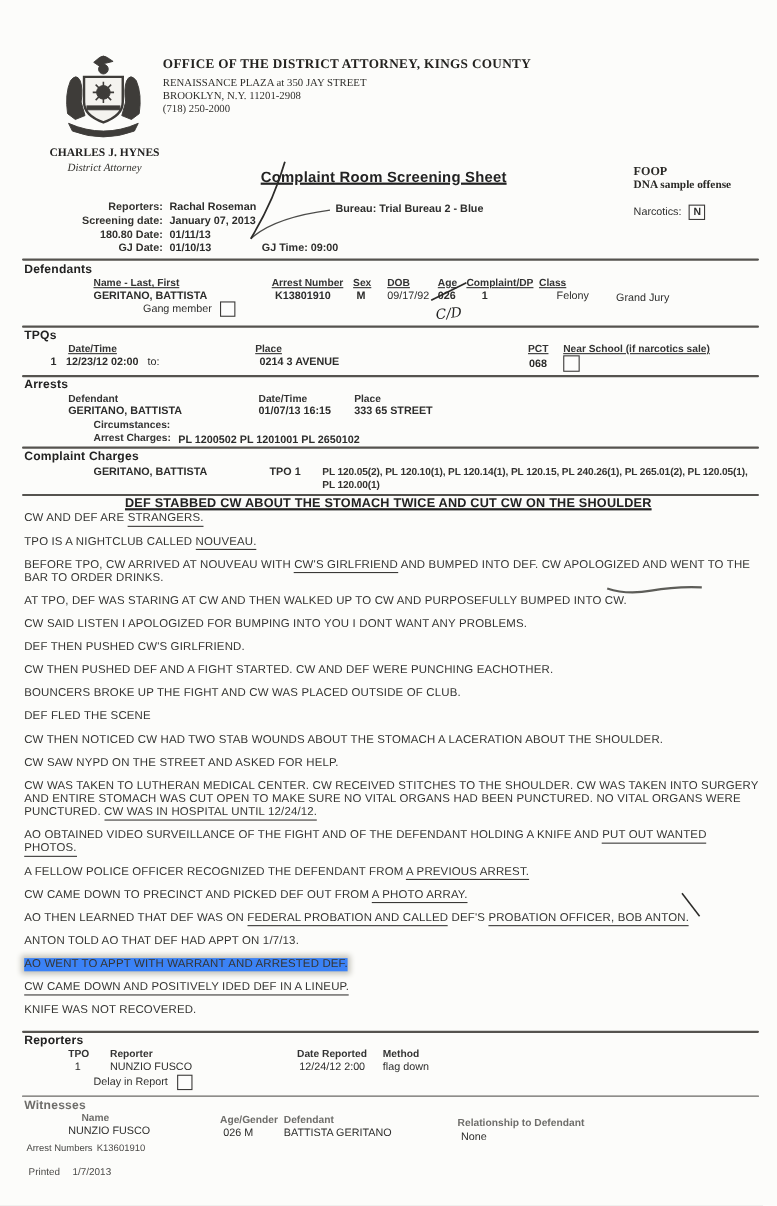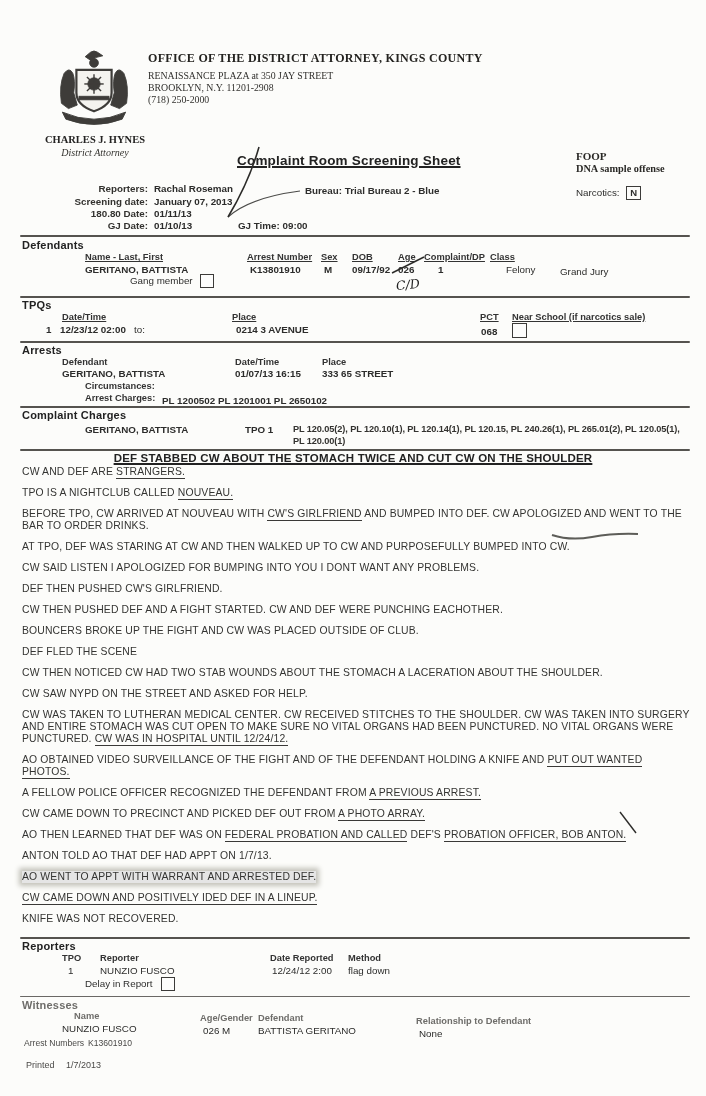--- a/index.html
+++ b/index.html
@@ -20,21 +20,21 @@
   .nbox{display:inline-block;min-width:11px;padding:0 1px;height:12px;border:1.3px solid #3c3b39;
         font-size:9.5px;font-weight:bold;text-align:center;line-height:12px;}
   .title{font-size:13.5px;font-weight:bold;letter-spacing:.2px;color:#222;
          text-decoration:underline;text-decoration-thickness:1.5px;}
   .headline{font-size:11.5px;font-weight:bold;color:#222;letter-spacing:.2px;
             text-decoration:underline;text-decoration-thickness:1.5px;}
   .narrative{position:absolute;left:22px;top:466px;width:668px;}
   .narrative p{margin:0 0 9px 0;font-size:10.4px;line-height:12px;color:#343432;
                letter-spacing:.15px;white-space:normal;}
   .hand-u{border-bottom:1.6px solid #3a3937;padding-bottom:.5px;}
-  .highlight{background:#e5e5e5;box-shadow:0 0 5px 3px #c3c2ba;width:fit-content;}
+  .highlight{background:#3b82f6;box-shadow:0 0 5px 3px #c3c2ba;width:fit-content;}
   .handtext{font-family:"DejaVu Serif",serif;font-style:italic;font-size:12.5px;color:#222;
             transform:rotate(-6deg);}
   .faded{color:#6e6d6a;}
   .tiny{font-size:8.6px;color:#4b4a48;}
   svg.marks{position:absolute;left:0;top:0;width:706px;height:1096px;pointer-events:none;}
 </style>
 </head>
 <body>
 
 <div class="page">
@@ -103,21 +103,21 @@
   <div class="abs colh" style="left:321px;top:252px;">Sex</div>
   <div class="abs colh" style="left:352px;top:252px;">DOB</div>
   <div class="abs colh" style="left:398px;top:252px;">Age</div>
   <div class="abs colh" style="left:424px;top:252px;">Complaint/DP</div>
   <div class="abs colh" style="left:490px;top:252px;">Class</div>
 
   <div>
     <div class="abs val" style="left:85px;top:264px;font-weight:bold;">GERITANO, BATTISTA</div>
     <div class="abs val" style="left:250px;top:264px;font-weight:bold;">K13801910</div>
     <div class="abs val" style="left:324px;top:264px;font-weight:bold;">M</div>
-    <div class="abs val" style="left:352px;top:264px;font-weight:bold;">09/17/92</div>
+    <div class="abs val" style="left:352px;top:264px;font-weight:normal;">09/17/92</div>
     <div class="abs val" style="left:398px;top:264px;font-weight:bold;">026</div>
     <div class="abs val" style="left:438px;top:264px;font-weight:bold;">1</div>
     <div class="abs val" style="left:490px;top:264px;padding-left:16px;">Felony</div>
     <div class="abs val" style="left:560px;top:266px;">Grand Jury</div>
   </div>
 
   <div class="abs" style="left:130px;top:274px;font-size:9.8px;">
     <span>Gang member</span>
     <span class="cb" style="margin-left:5px;"></span>
   </div>

